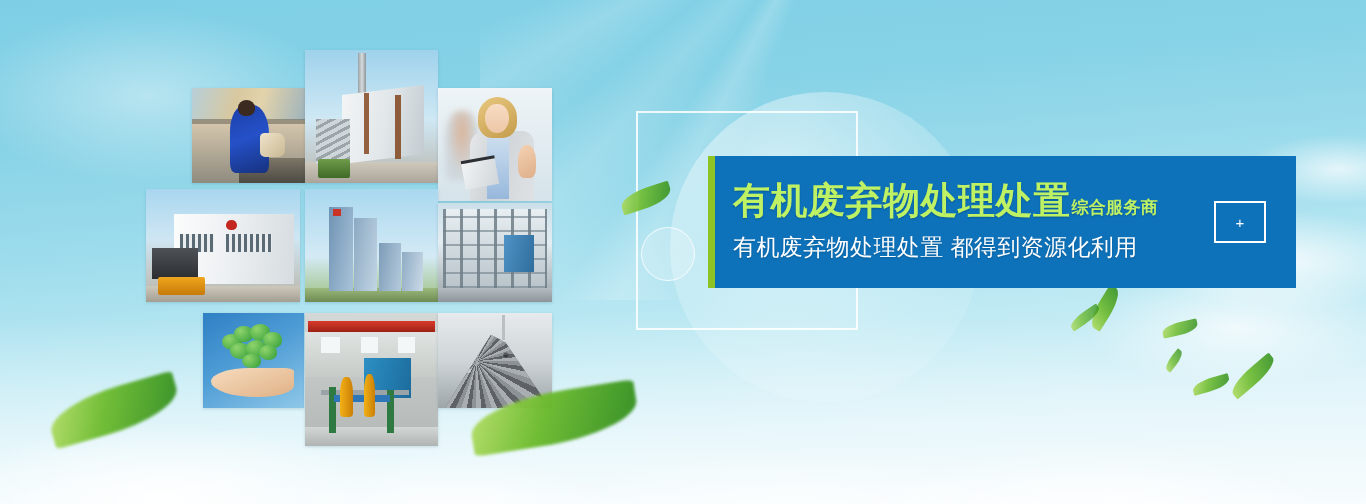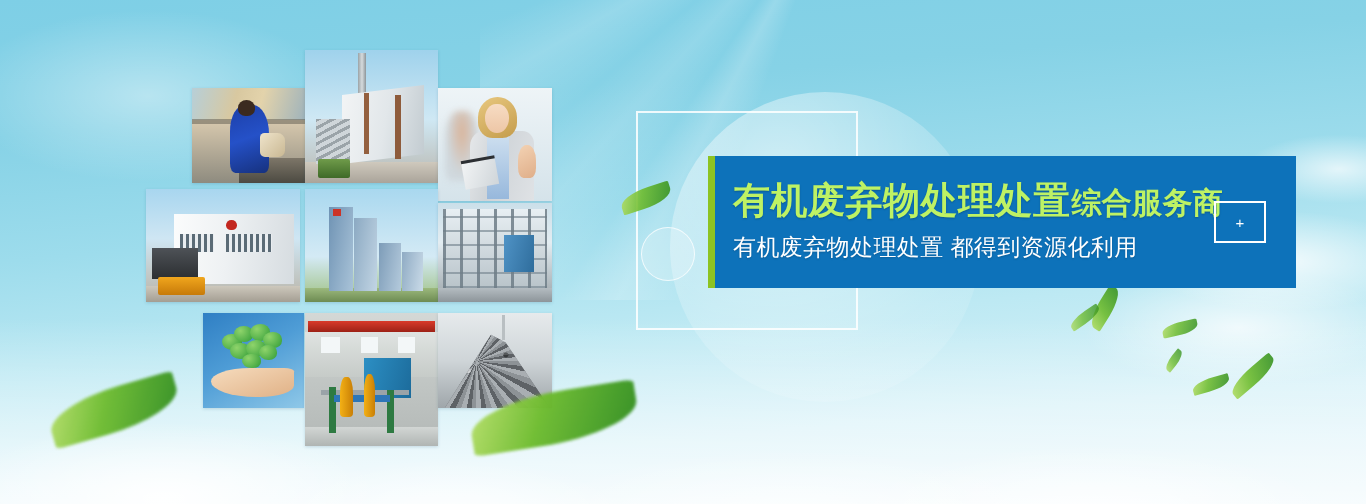--- a/index.html
+++ b/index.html
@@ -253,21 +253,21 @@
   }
   #headline {
     display: flex; align-items: baseline;
     color: #bef264; white-space: nowrap;
     text-shadow: 0 1px 2px rgba(0,0,0,.22);
   }
   #headline-main {
     font-size: 37px; font-weight: bold; letter-spacing: .5px; line-height: 1;
   }
   #headline-sub {
-    font-size: 30px; font-weight: bold; letter-spacing: .3px; line-height: 1;
+    font-size: 17px; font-weight: bold; letter-spacing: .3px; line-height: 1;
     margin-left: 1px;
   }
   #subtitle {
     margin-top: 13px;
     font-size: 23px; color: #ffffff; white-space: nowrap;
     letter-spacing: .4px;
     text-shadow: 0 1px 2px rgba(0,0,0,.2);
   }
   #plus-button {
     position: absolute; right: 30px; top: 50%; transform: translateY(-50%);

